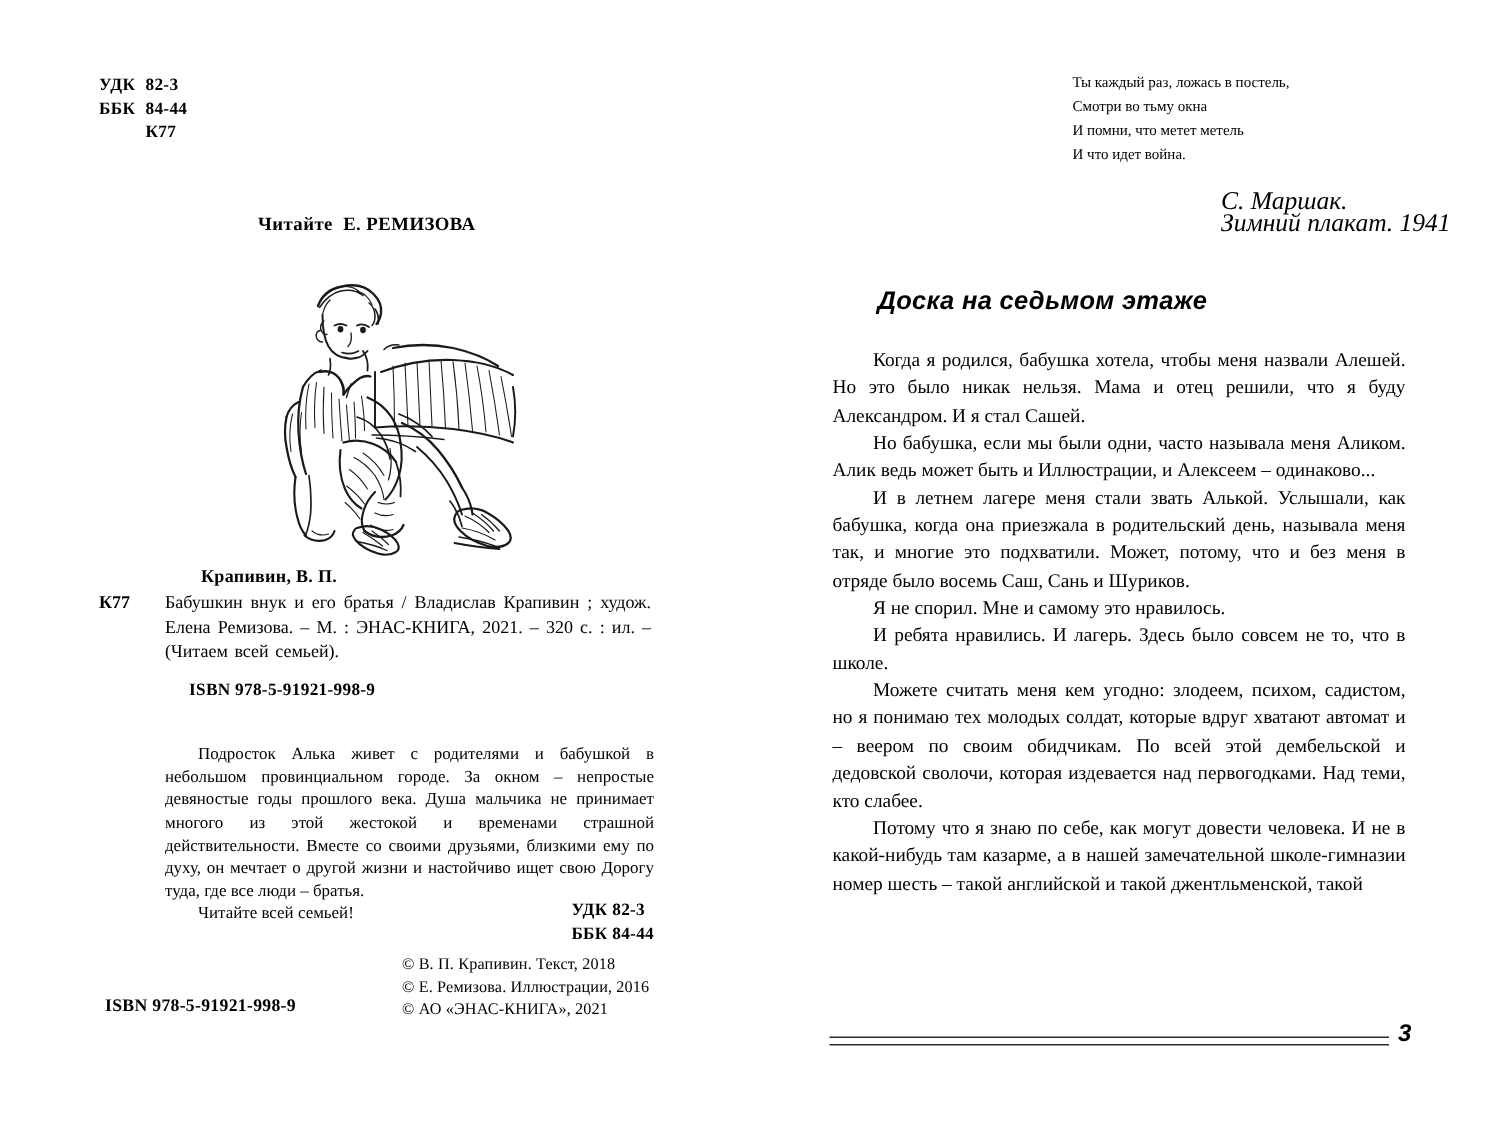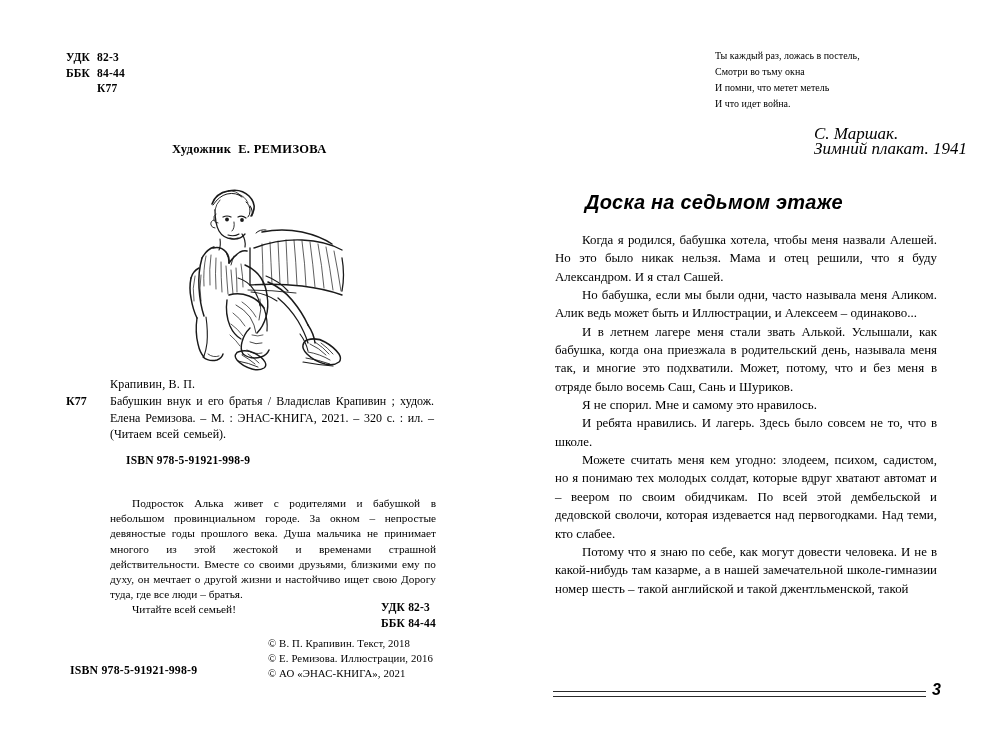--- a/index.html
+++ b/index.html
@@ -76,22 +76,22 @@
   
   .biblio {
     position: absolute;
     left: 66px;
     top: 376px;
     width: 368px;
     font-size: 12px;
     line-height: 16.3px;
   }
   .biblio-author {
-    font-weight: normal;
-    margin-left: 44px;
+    font-weight: bold;
+    margin-left: 68px;
     letter-spacing: 0.2px;
     margin-bottom: 1px;
   }
   .biblio-body {
     position: relative;
     padding-left: 44px;
   }
   .biblio-sign {
     position: absolute;
     left: 0;
@@ -191,21 +191,21 @@
   .epigraph-source .line { display: block; white-space: pre; }
 
   
   .chapter-title {
     position: absolute;
     left: 85px;
     top: 191px;
     font-family: "Liberation Sans", "DejaVu Sans", sans-serif;
     font-weight: bold;
     font-style: italic;
-    font-size: 20px;
+    font-size: 17px;
     letter-spacing: 0.2px;
     white-space: pre;
   }
 
   
   .body-column {
     position: absolute;
     left: 55px;
     top: 231px;
     width: 382px;
@@ -245,21 +245,21 @@
 <div class="spread">
 
   <div class="page-left">
 
     <div class="class-codes">
       <span class="row"><span class="lbl">УДК</span><span>82-3</span></span>
       <span class="row"><span class="lbl">ББК</span><span>84-44</span></span>
       <span class="row indented"><span>К77</span></span>
     </div>
 
-    <div class="artist-credit">Художник  Е. РЕМИЗОВА</div>
+    <div class="artist-credit">Читайте  Е. РЕМИЗОВА</div>
 
     <div class="illustration">
       <svg width="250" height="200" viewBox="0 0 250 200" xmlns="http://www.w3.org/2000/svg">
         <g fill="none" stroke="#1a1a1a" stroke-linecap="round" stroke-linejoin="round">
 
           <path d="M62 32 q4-11 16-13 q13-3 21 5 q6 6 5 13 q-1 5-3 7" stroke-width="1.6"></path>
           <path d="M63 33 q6-9 14-11 q9-2 15 3" stroke-width="1"></path>
           <path d="M67 25 q5-5 12-6" stroke-width="0.8"></path>
           <path d="M78 19 q8-1 13 5" stroke-width="0.8"></path>
           <path d="M96 30 q4 3 4 9 q0 4-2 6" stroke-width="1"></path>

